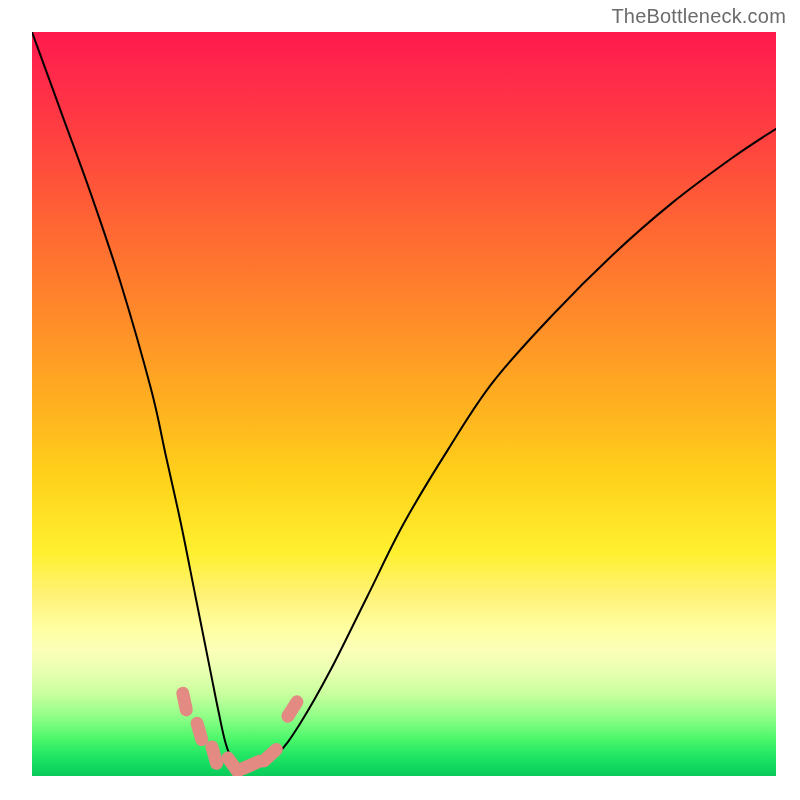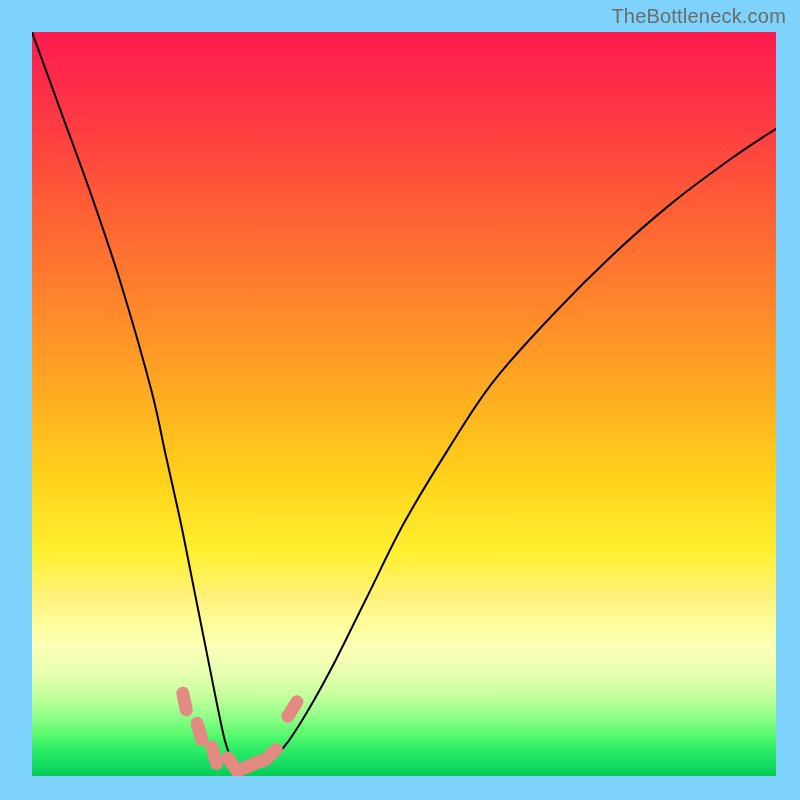--- a/index.html
+++ b/index.html
@@ -8,21 +8,21 @@
     width: 800px;
     height: 800px;
     overflow: hidden;
     background: #000;
     font-family: Arial, Helvetica, sans-serif;
   }
   .stage {
     position: relative;
     width: 800px;
     height: 800px;
-    background: #7dd3fc;
+    background: #ffffff;
   }
   .plot-area {
     position: absolute;
     left: 32px;
     top: 32px;
     width: 744px;
     height: 744px;
     overflow: hidden;
   }
   .gradient-bg {

